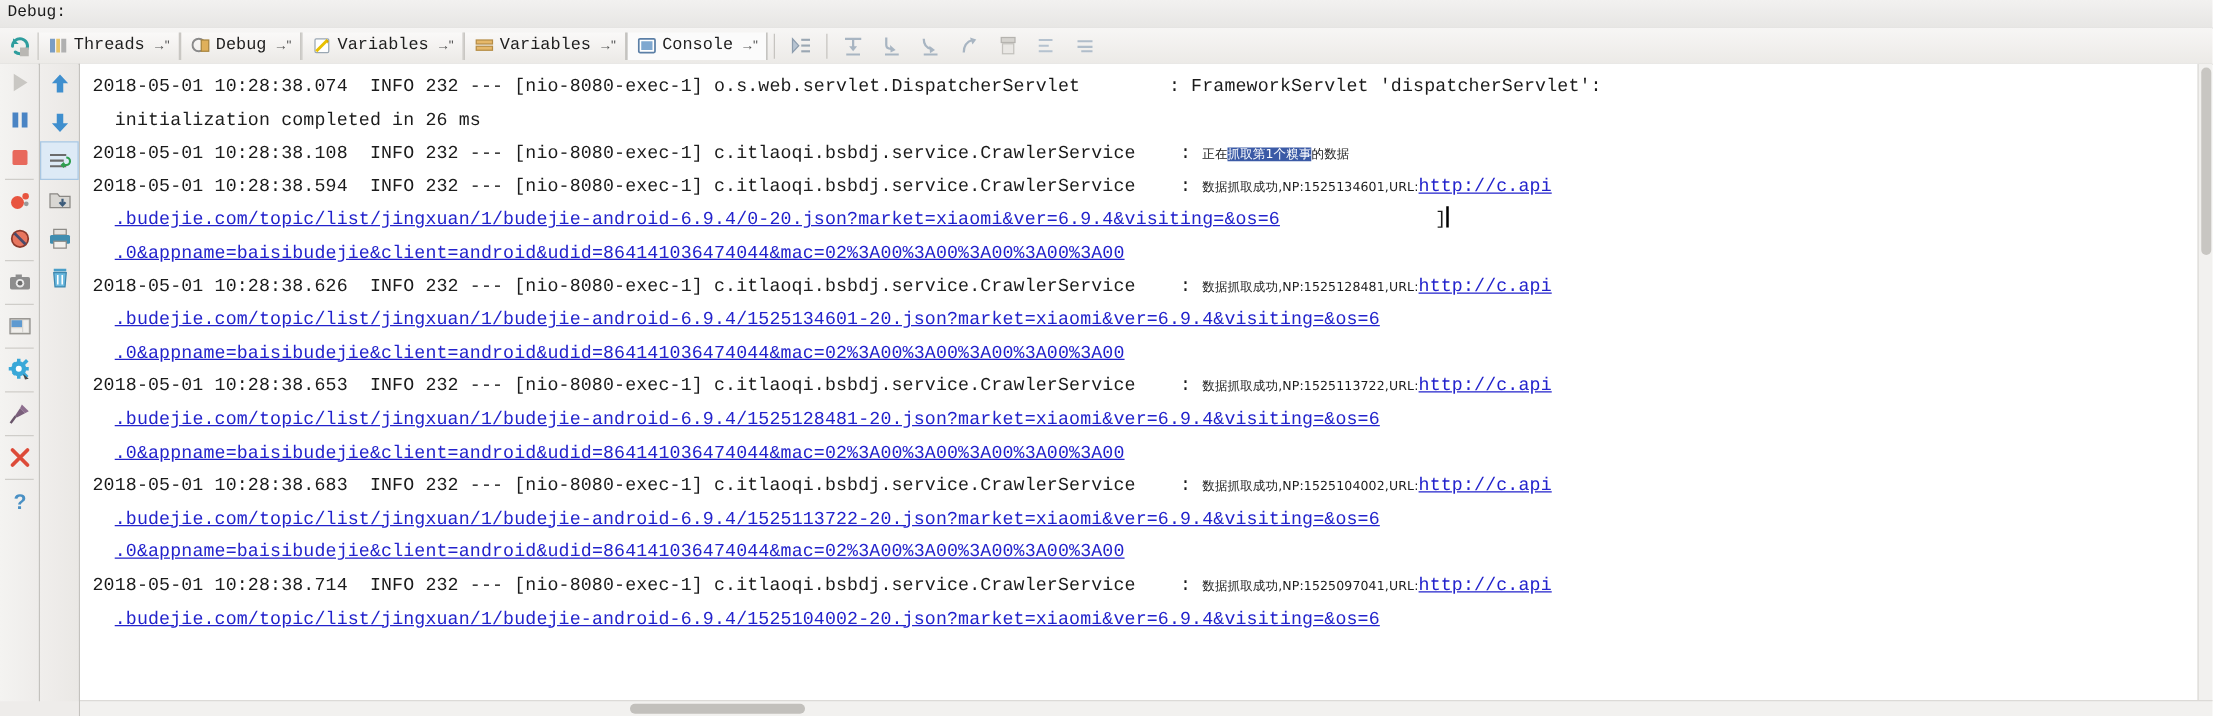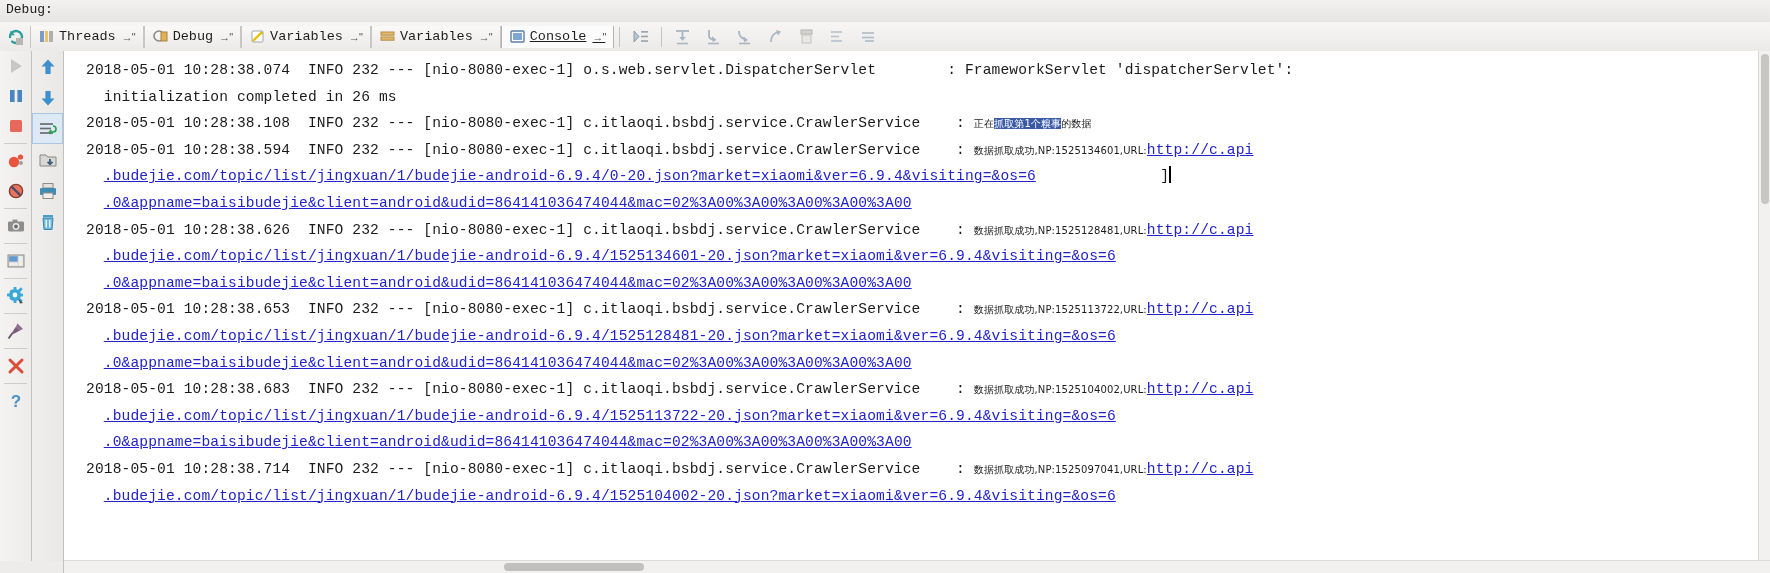--- a/index.html
+++ b/index.html
@@ -107,21 +107,20 @@
     color: #1e1e1e;
     border-left: 1px solid #c9c7c3;
     border-right: 1px solid #c9c7c3;
     box-sizing: border-box;
     background: linear-gradient(to bottom, #faf9f8 0%, #edebe8 100%);
   }
   .ttab.active {
     background: #fbfbfb;
     border-left: 1px solid #b4b2ae;
     border-right: 1px solid #b4b2ae;
-    text-decoration: underline;
   }
   .ttab-ico { width: 15px; height: 15px; flex: none; position: relative; }
   .pin-arrow {
     font-family: "Liberation Sans", sans-serif;
     font-size: 11px;
     color: #555;
     margin-left: 1px;
     letter-spacing: -1px;
   }
   .tb-sep {
@@ -181,21 +180,20 @@
     overflow: hidden;
   }
   .console-inner {
     padding: 6px 0 0 10px;
     font-family: "Liberation Mono", monospace;
     font-size: 14.6px;
     line-height: 26.6px;
     white-space: pre;
     color: #1b1b1b;
     letter-spacing: 0.12px;
-    margin-left: 12px;
   }
   .log-line { height: 26.6px; }
   .url {
     color: #2222cc;
     text-decoration: underline;
   }
   .sel {
     background: #3b5aa6;
     color: #ffffff;
   }

